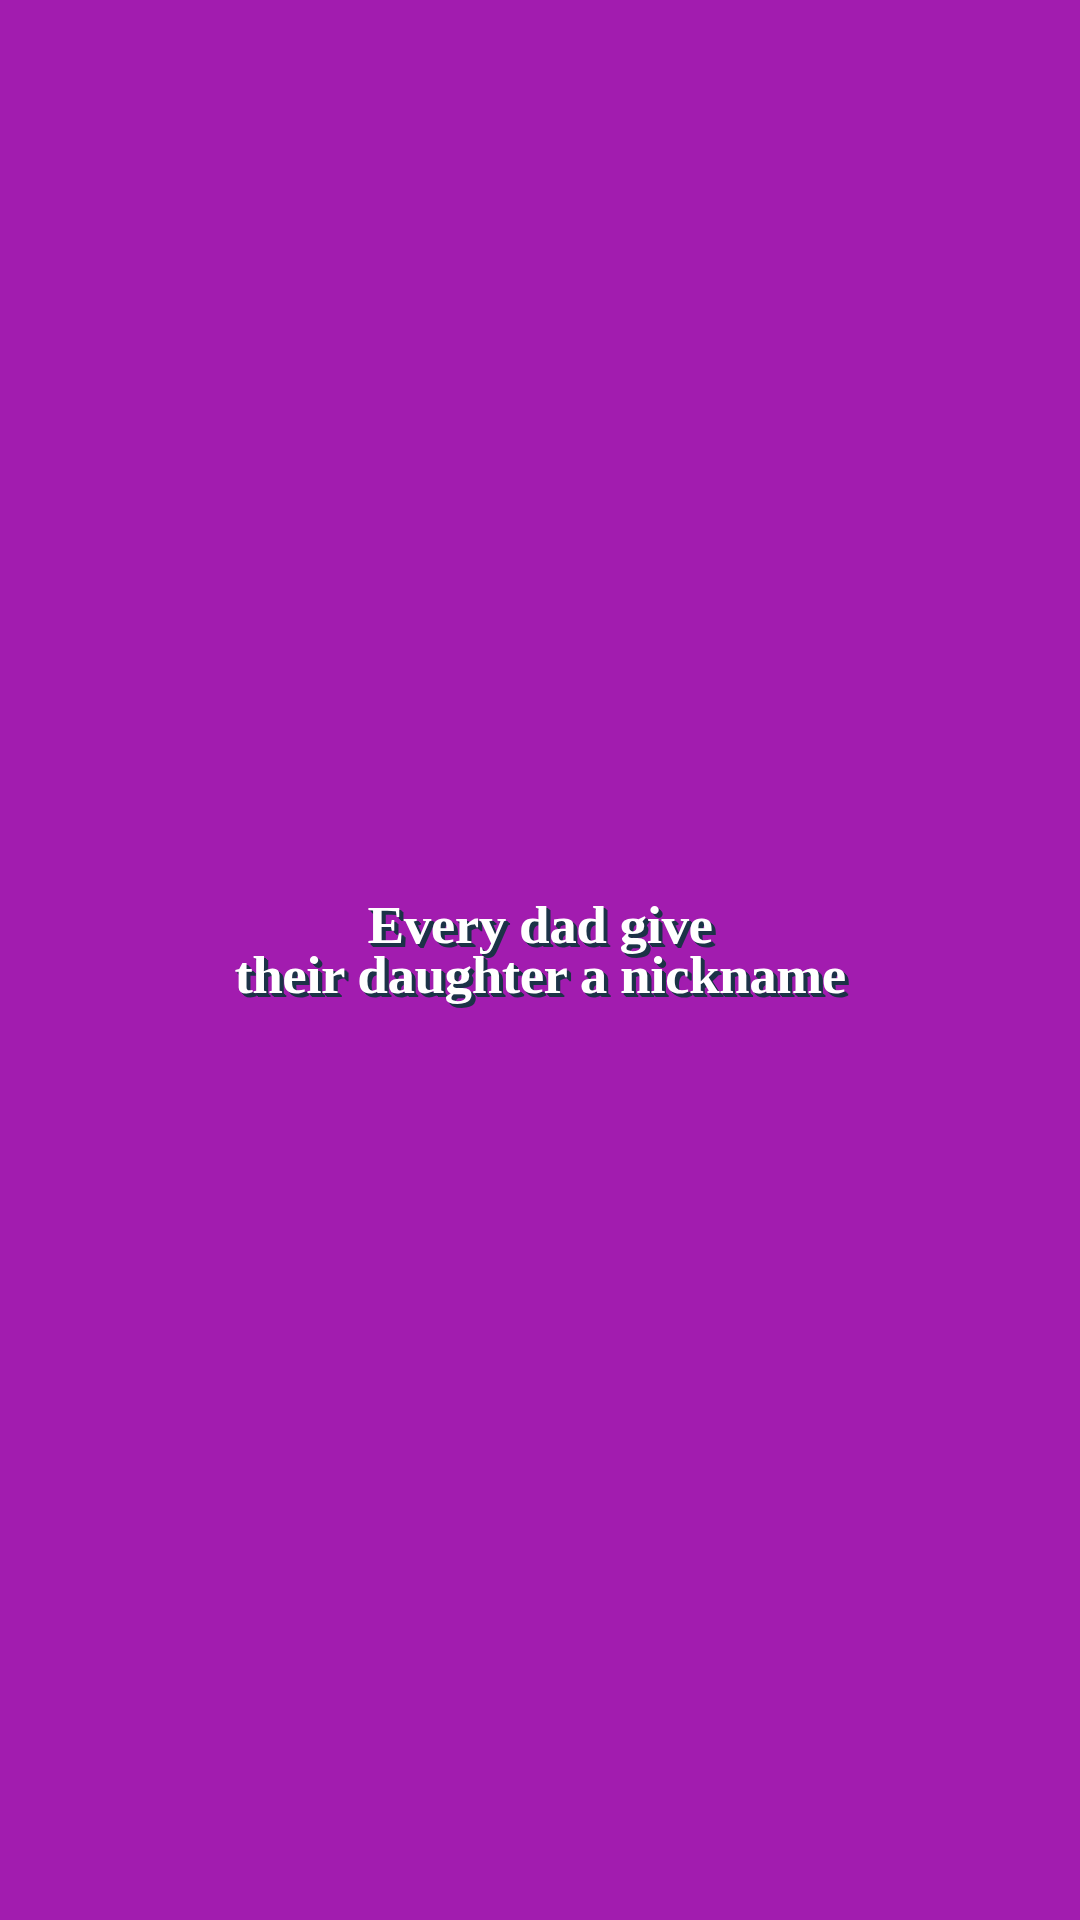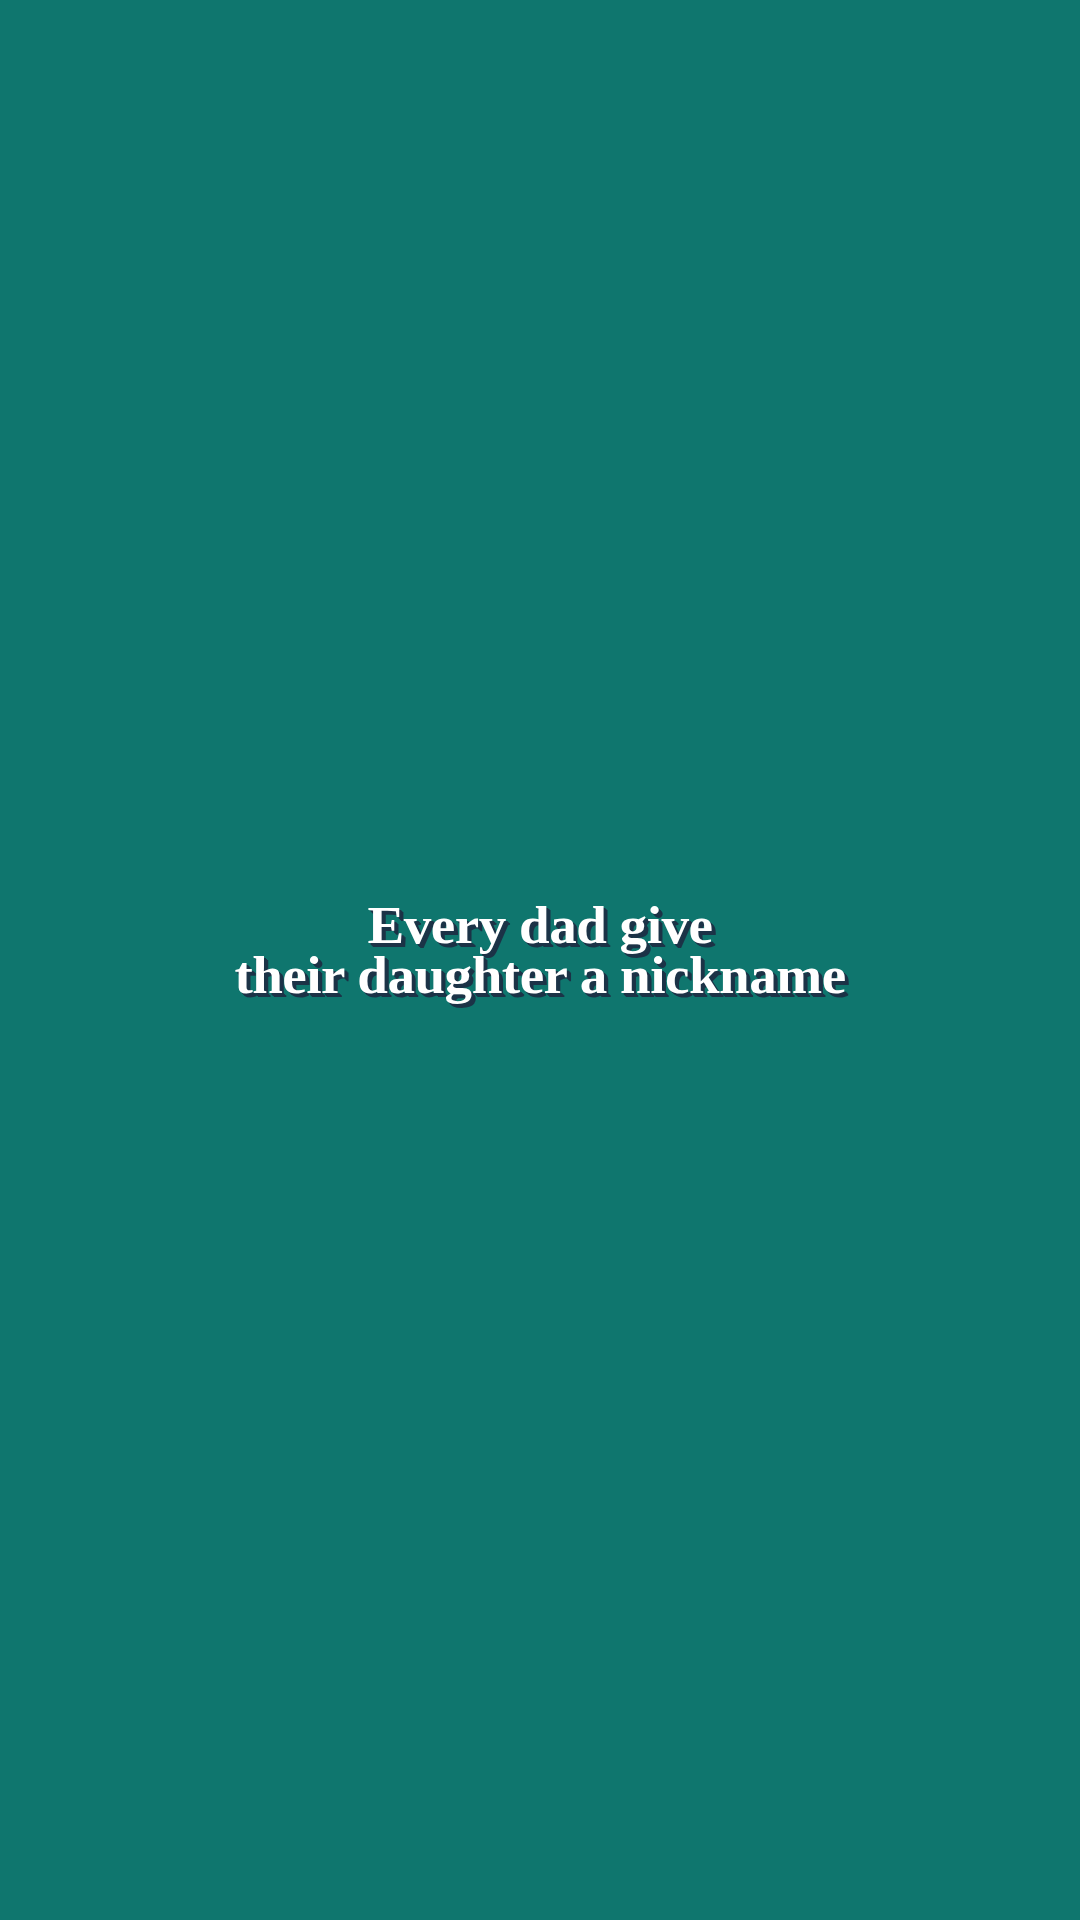--- a/index.html
+++ b/index.html
@@ -52,20 +52,20 @@
     transform-origin: center center;
   }
 
   .caption-line + .caption-line {
     margin-top: 0;
   }
 </style>
 </head>
 <body>
 
-<div id="canvas" style="background: #0f766e;">
+<div id="canvas" style="background: #a21caf;">
 
   <div id="caption-block">
     <span class="caption-line" style="color: rgb(255, 255, 255); text-shadow: rgb(28, 51, 71) 2px 2px 0px, rgb(28, 51, 71) 3px 3px 0px, rgb(28, 51, 71) 4px 4px 0px;">Every dad give</span>
     <span class="caption-line" style="color: rgb(255, 255, 255); text-shadow: rgb(28, 51, 71) 2px 2px 0px, rgb(28, 51, 71) 3px 3px 0px, rgb(28, 51, 71) 4px 4px 0px;">their daughter a nickname</span>
   </div>
 
 </div>
 
 </body></html>

